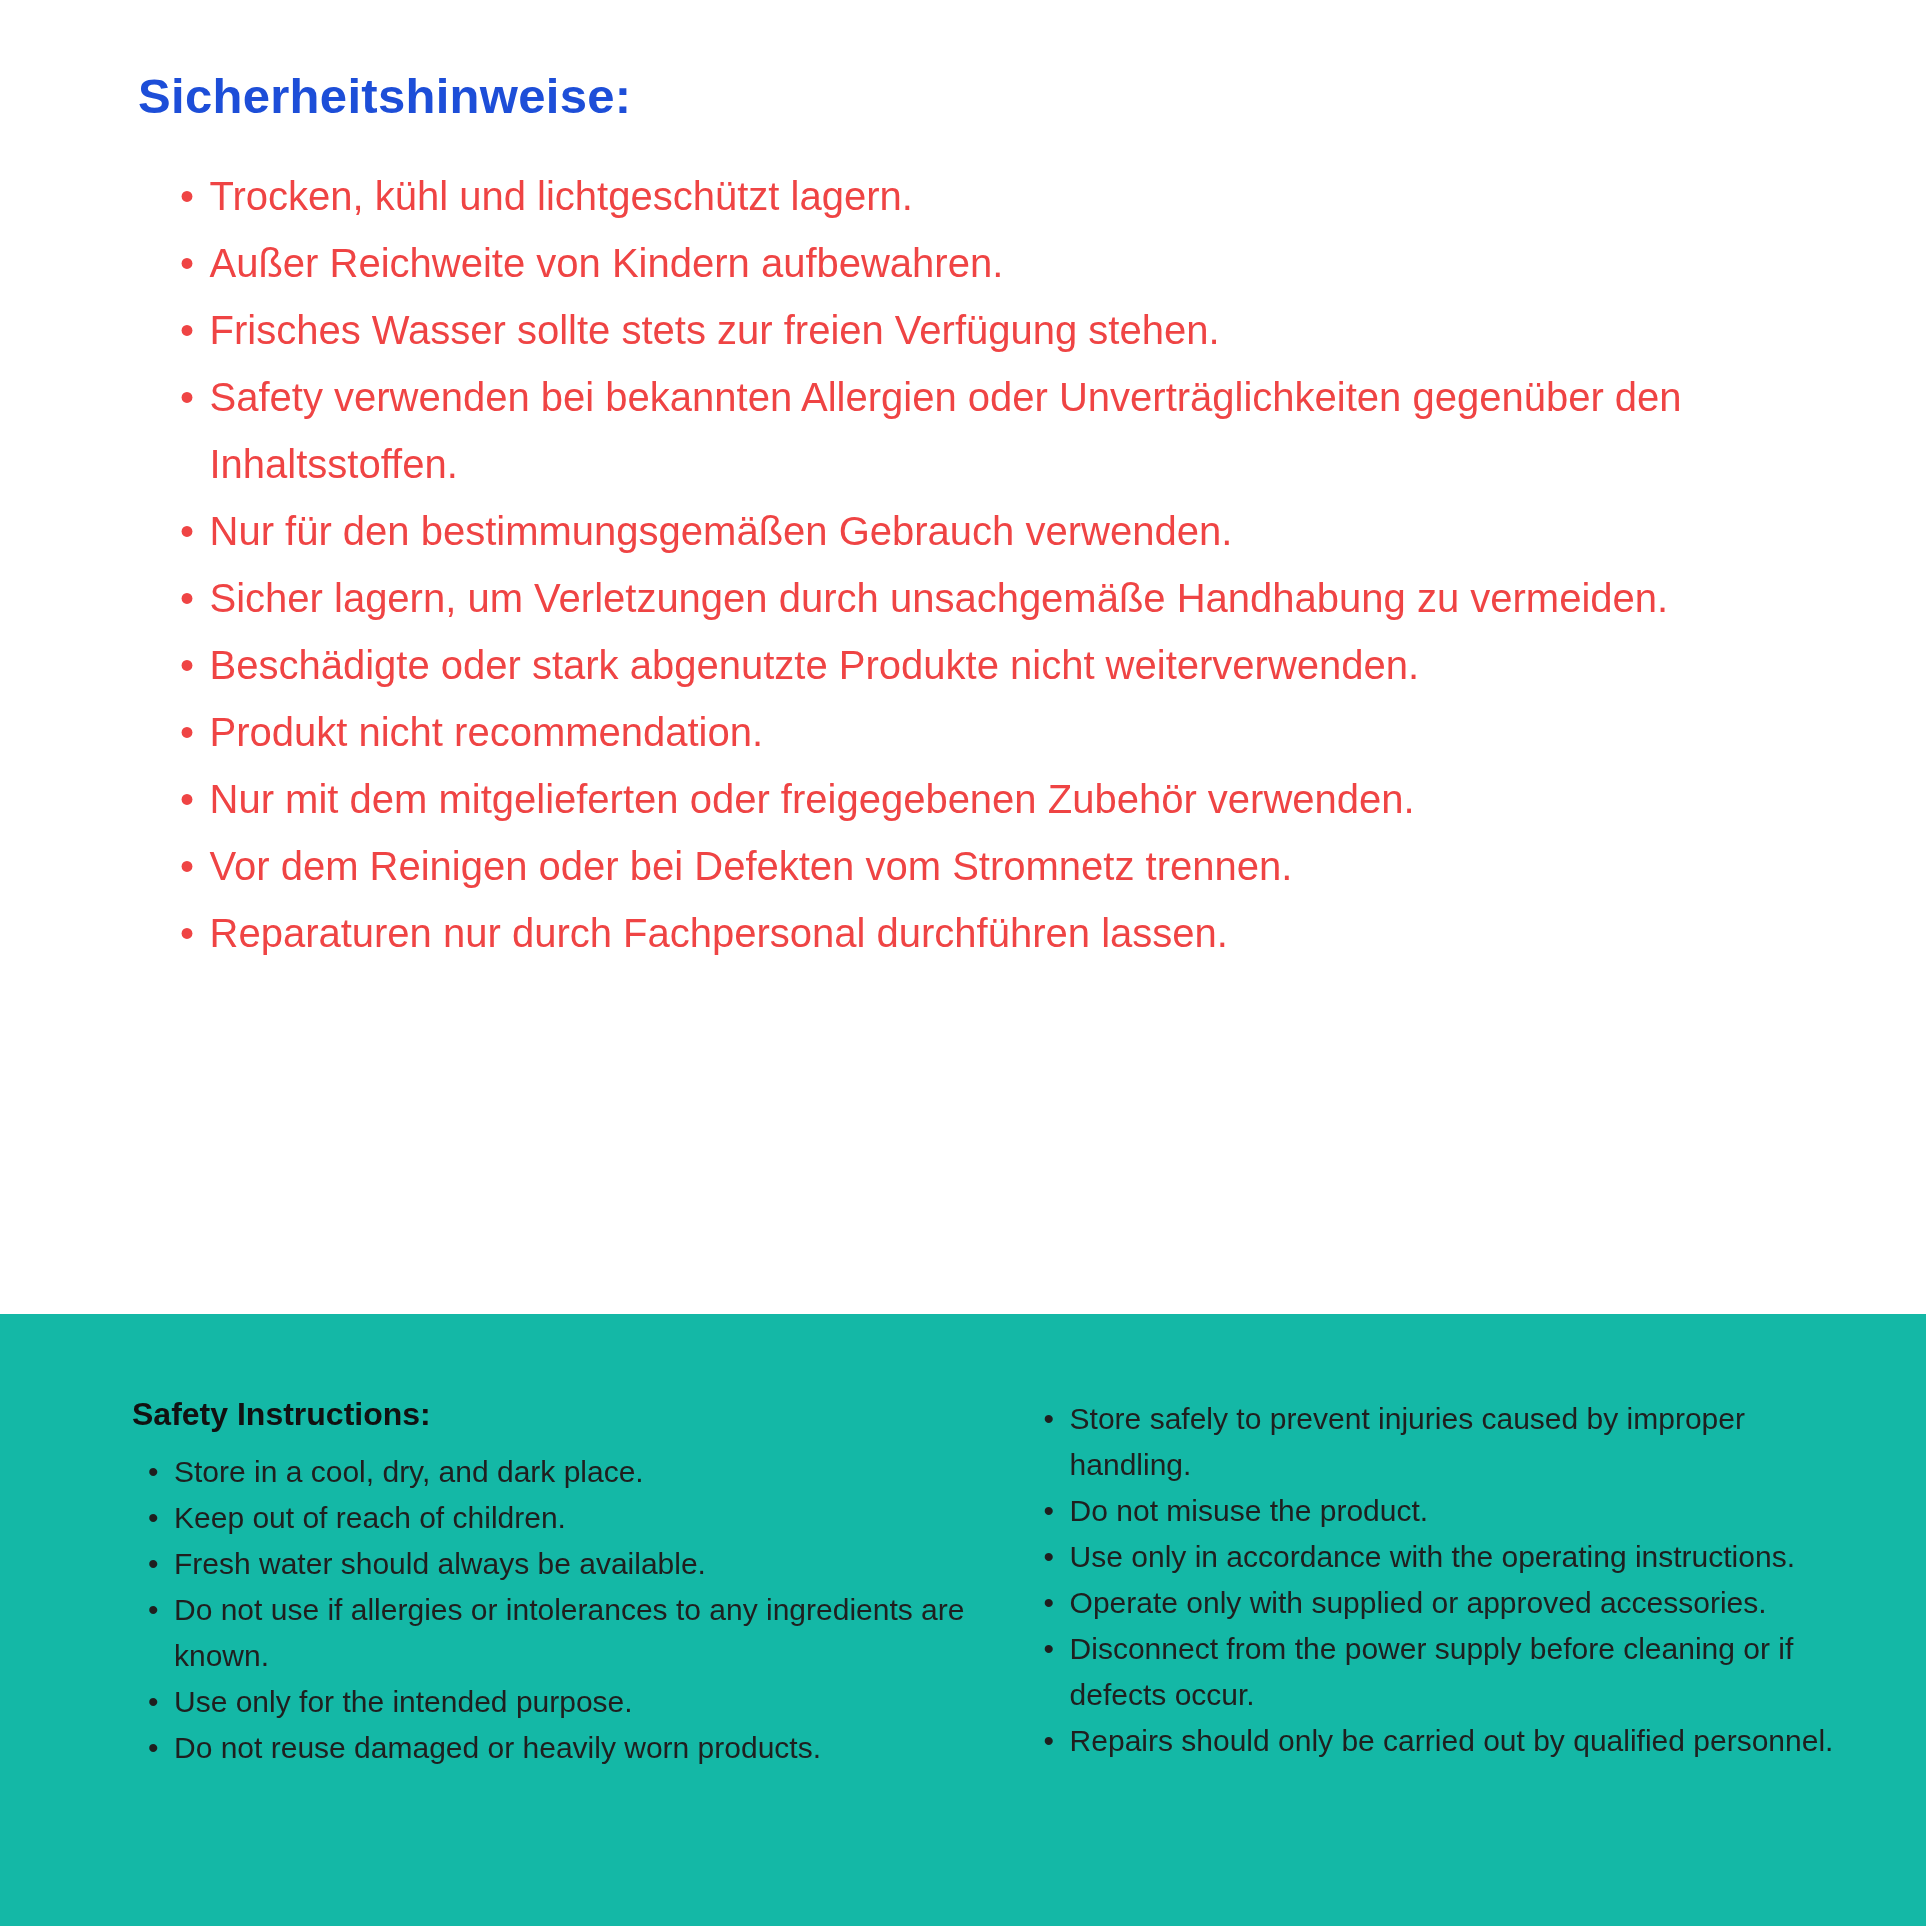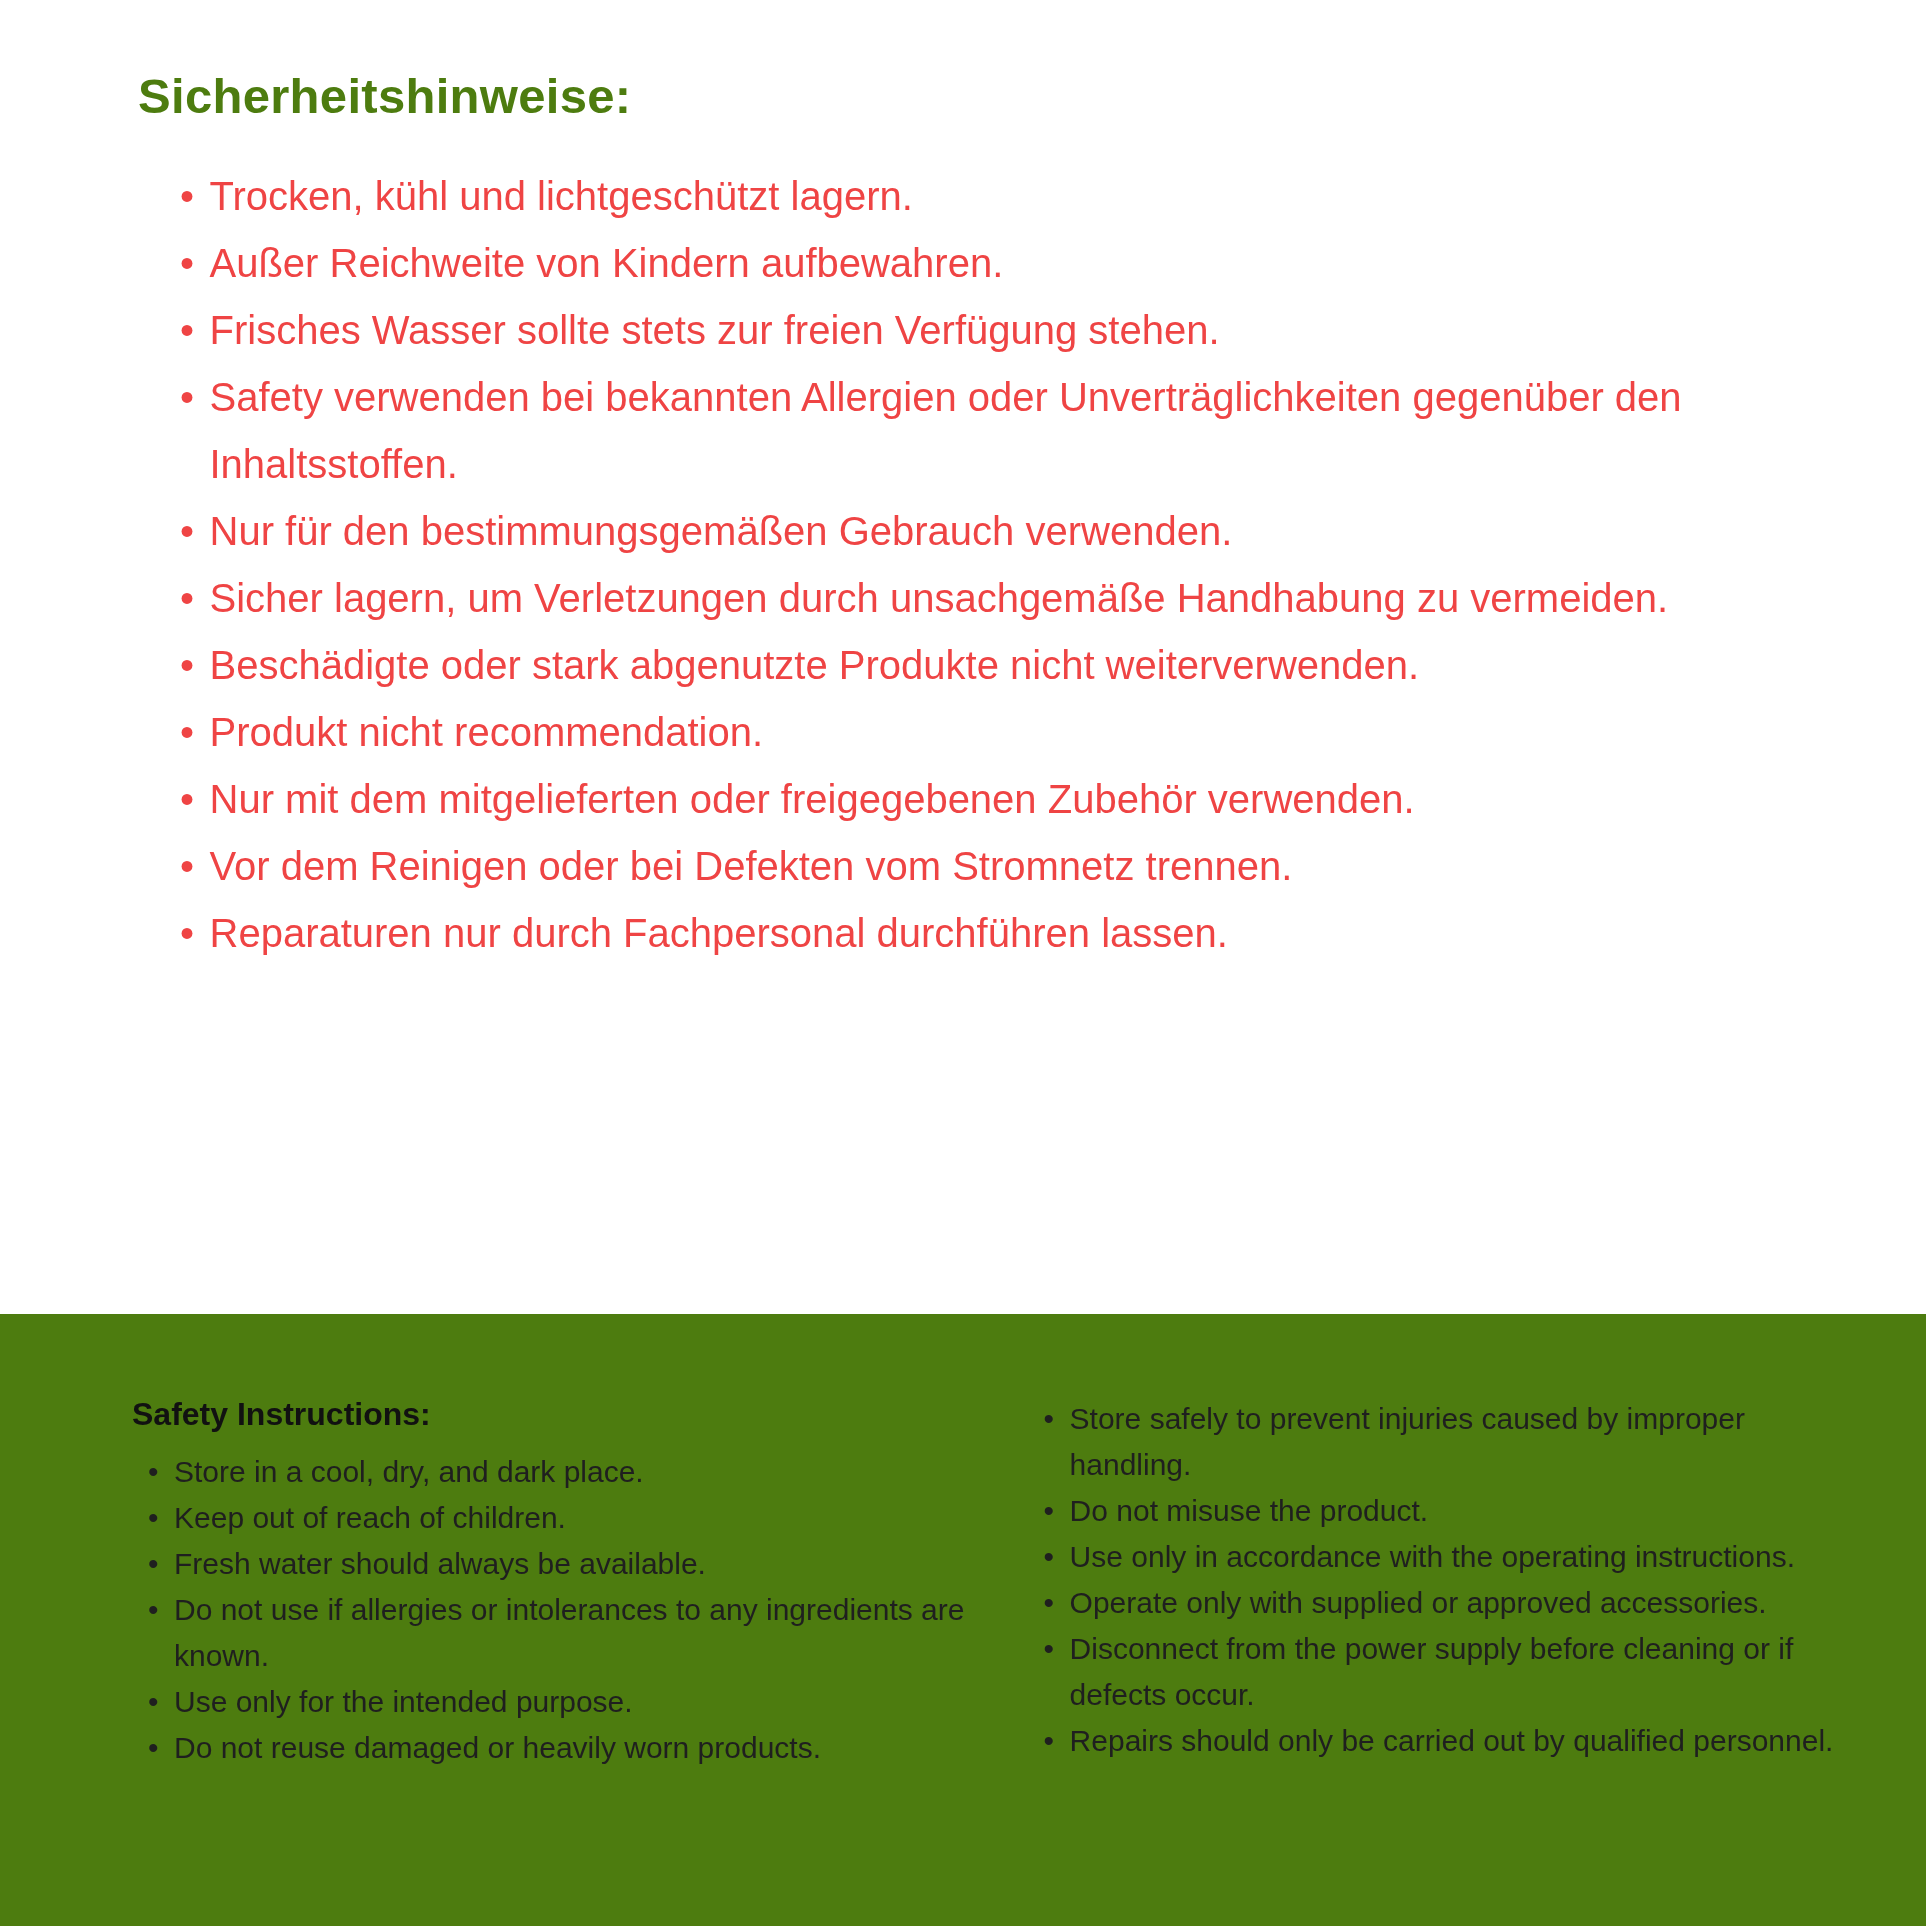--- a/index.html
+++ b/index.html
@@ -22,21 +22,21 @@
   .german-section {
     box-sizing: border-box;
     height: 1314px;
     padding: 67px 167px 0 138px;
   }
   .german-heading {
     margin: 0 0 37px 0;
     font-size: 49px;
     line-height: 1.2;
     font-weight: 700;
-    color: #4d7c0f;
+    color: #1d4ed8;
     letter-spacing: 0.3px;
   }
   ul.bullets {
     margin: 0;
     padding: 0;
     list-style: none;
   }
   .german-section ul.bullets {
     padding-left: 42px;
     font-size: 40px;
@@ -52,21 +52,21 @@
     content: "\2022";
     position: absolute;
     left: 0;
     top: 0;
   }
 
   
   .english-section {
     box-sizing: border-box;
     height: 613px;
-    background: #4d7c0f;
+    background: #14b8a6;
     padding: 82px 87px 0 132px;
     display: flex;
     align-items: flex-start;
   }
   .english-col-left {
     width: 841px;
     flex: 0 0 auto;
   }
   .english-col-right {
     margin-left: 68px;

